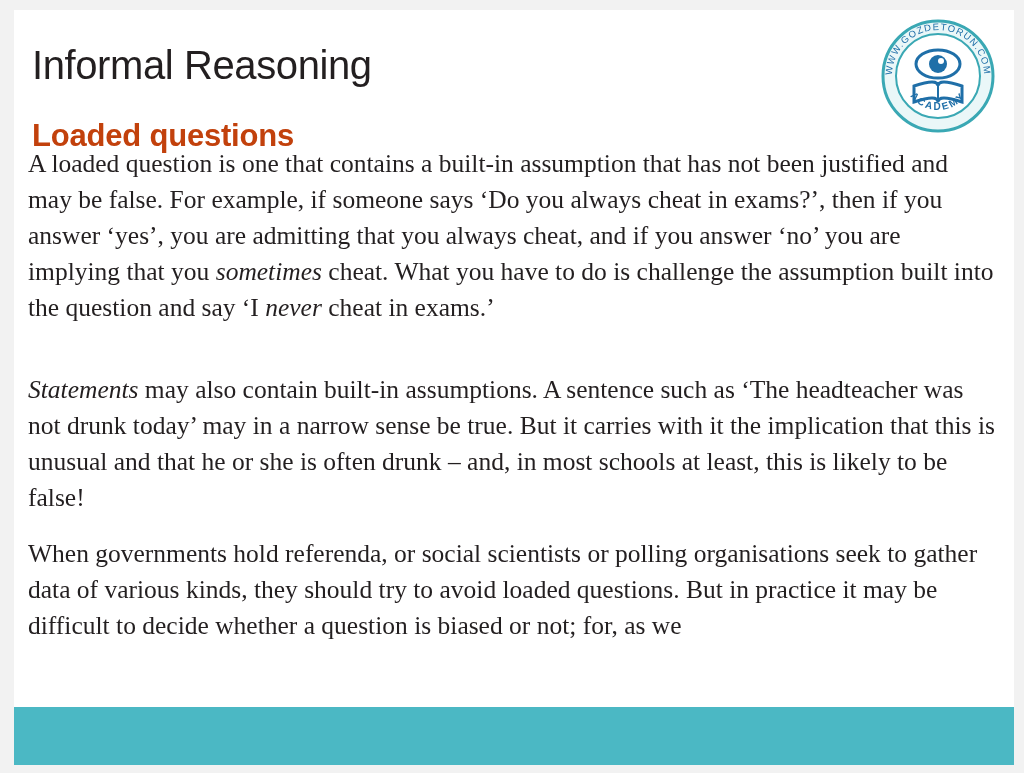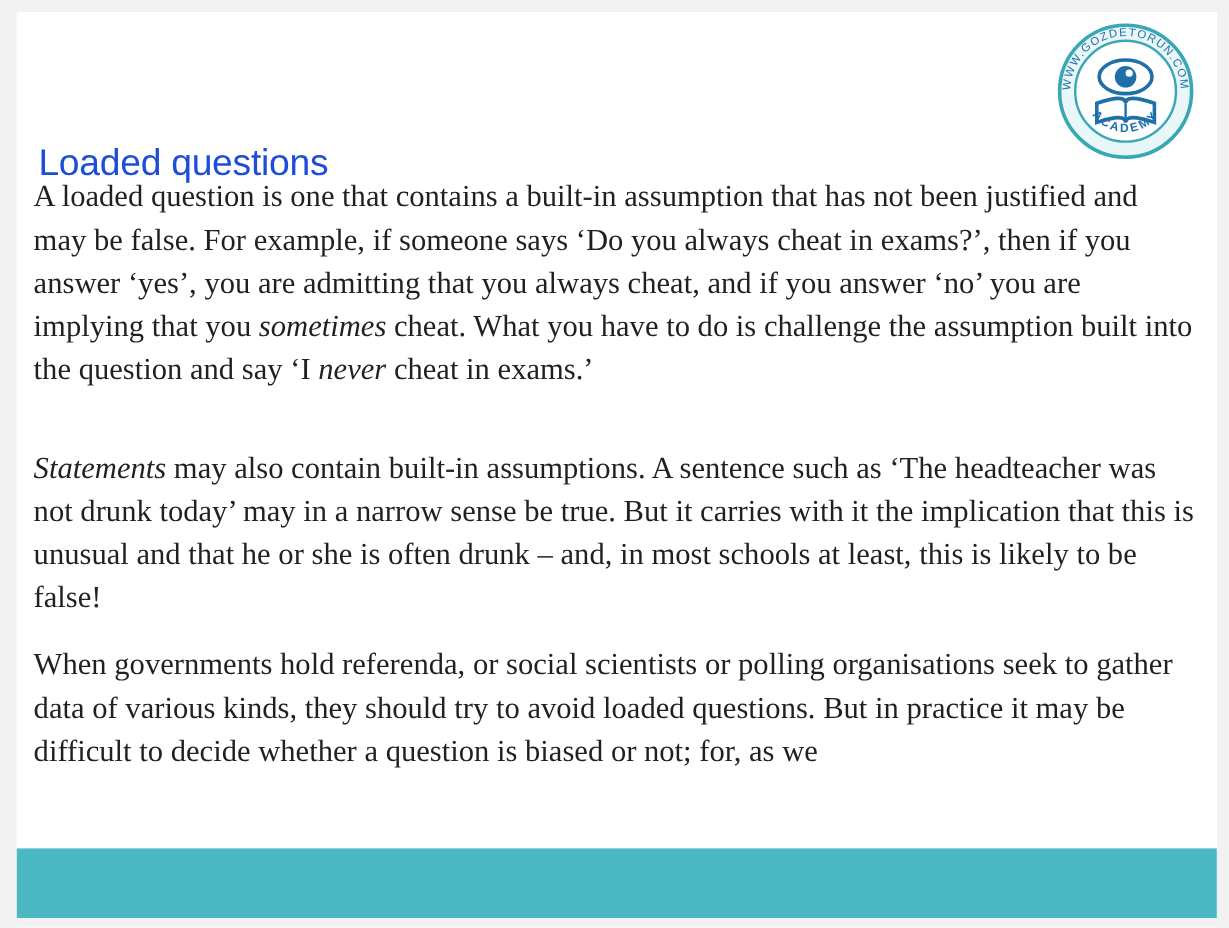--- a/index.html
+++ b/index.html
@@ -88,22 +88,22 @@
     line-height: 1.1;
   }
 
   
   .subtitle {
     position: absolute;
     left: 32px;
     top: 92px;
     font-family: "Liberation Sans", sans-serif;
     font-size: 31px;
-    font-weight: normal;
-    color: #1d4ed8;
+    font-weight: bold;
+    color: #c2410c;
     letter-spacing: -0.2px;
   }
 
   
   .body-block {
     position: absolute;
     left: 28px;
     top: 146px;
     width: 968px;
   }
@@ -139,20 +139,21 @@
 
 <div class="slide">
 
   <div class="frame-top"></div>
   <div class="frame-left"></div>
   <div class="frame-right"></div>
   <div class="frame-bottom"></div>
 
   <div class="canvas"></div>
 
+  <h1 class="title">Informal Reasoning</h1>
 
   <h2 class="subtitle">Loaded questions</h2>
 
   <div class="body-block">
     <p class="para gap-after"><span>A loaded question is one that contains a built-in assumption that has not been justified and may be false. For example, if someone says ‘Do you always cheat in exams?’, then if you answer ‘yes’, you are admitting that you always cheat, and if you answer ‘no’ you are implying that you </span><em>sometimes</em><span> cheat. What you have to do is challenge the assumption built into the question and say ‘I </span><em>never</em><span> cheat in exams.’</span></p>
     <p class="para"><em>Statements</em><span> may also contain built-in assumptions. A sentence such as ‘The headteacher was not drunk today’ may in a narrow sense be true. But it carries with it the implication that this is unusual and that he or she is often drunk – and, in most schools at least, this is likely to be false!</span></p>
     <p class="para gap-after"><span>When governments hold referenda, or social scientists or polling organisations seek to gather data of various kinds, they should try to avoid loaded questions. But in practice it may be difficult to decide whether a question is biased or not; for, as we</span></p>
   </div>
 
   <div class="logo">

